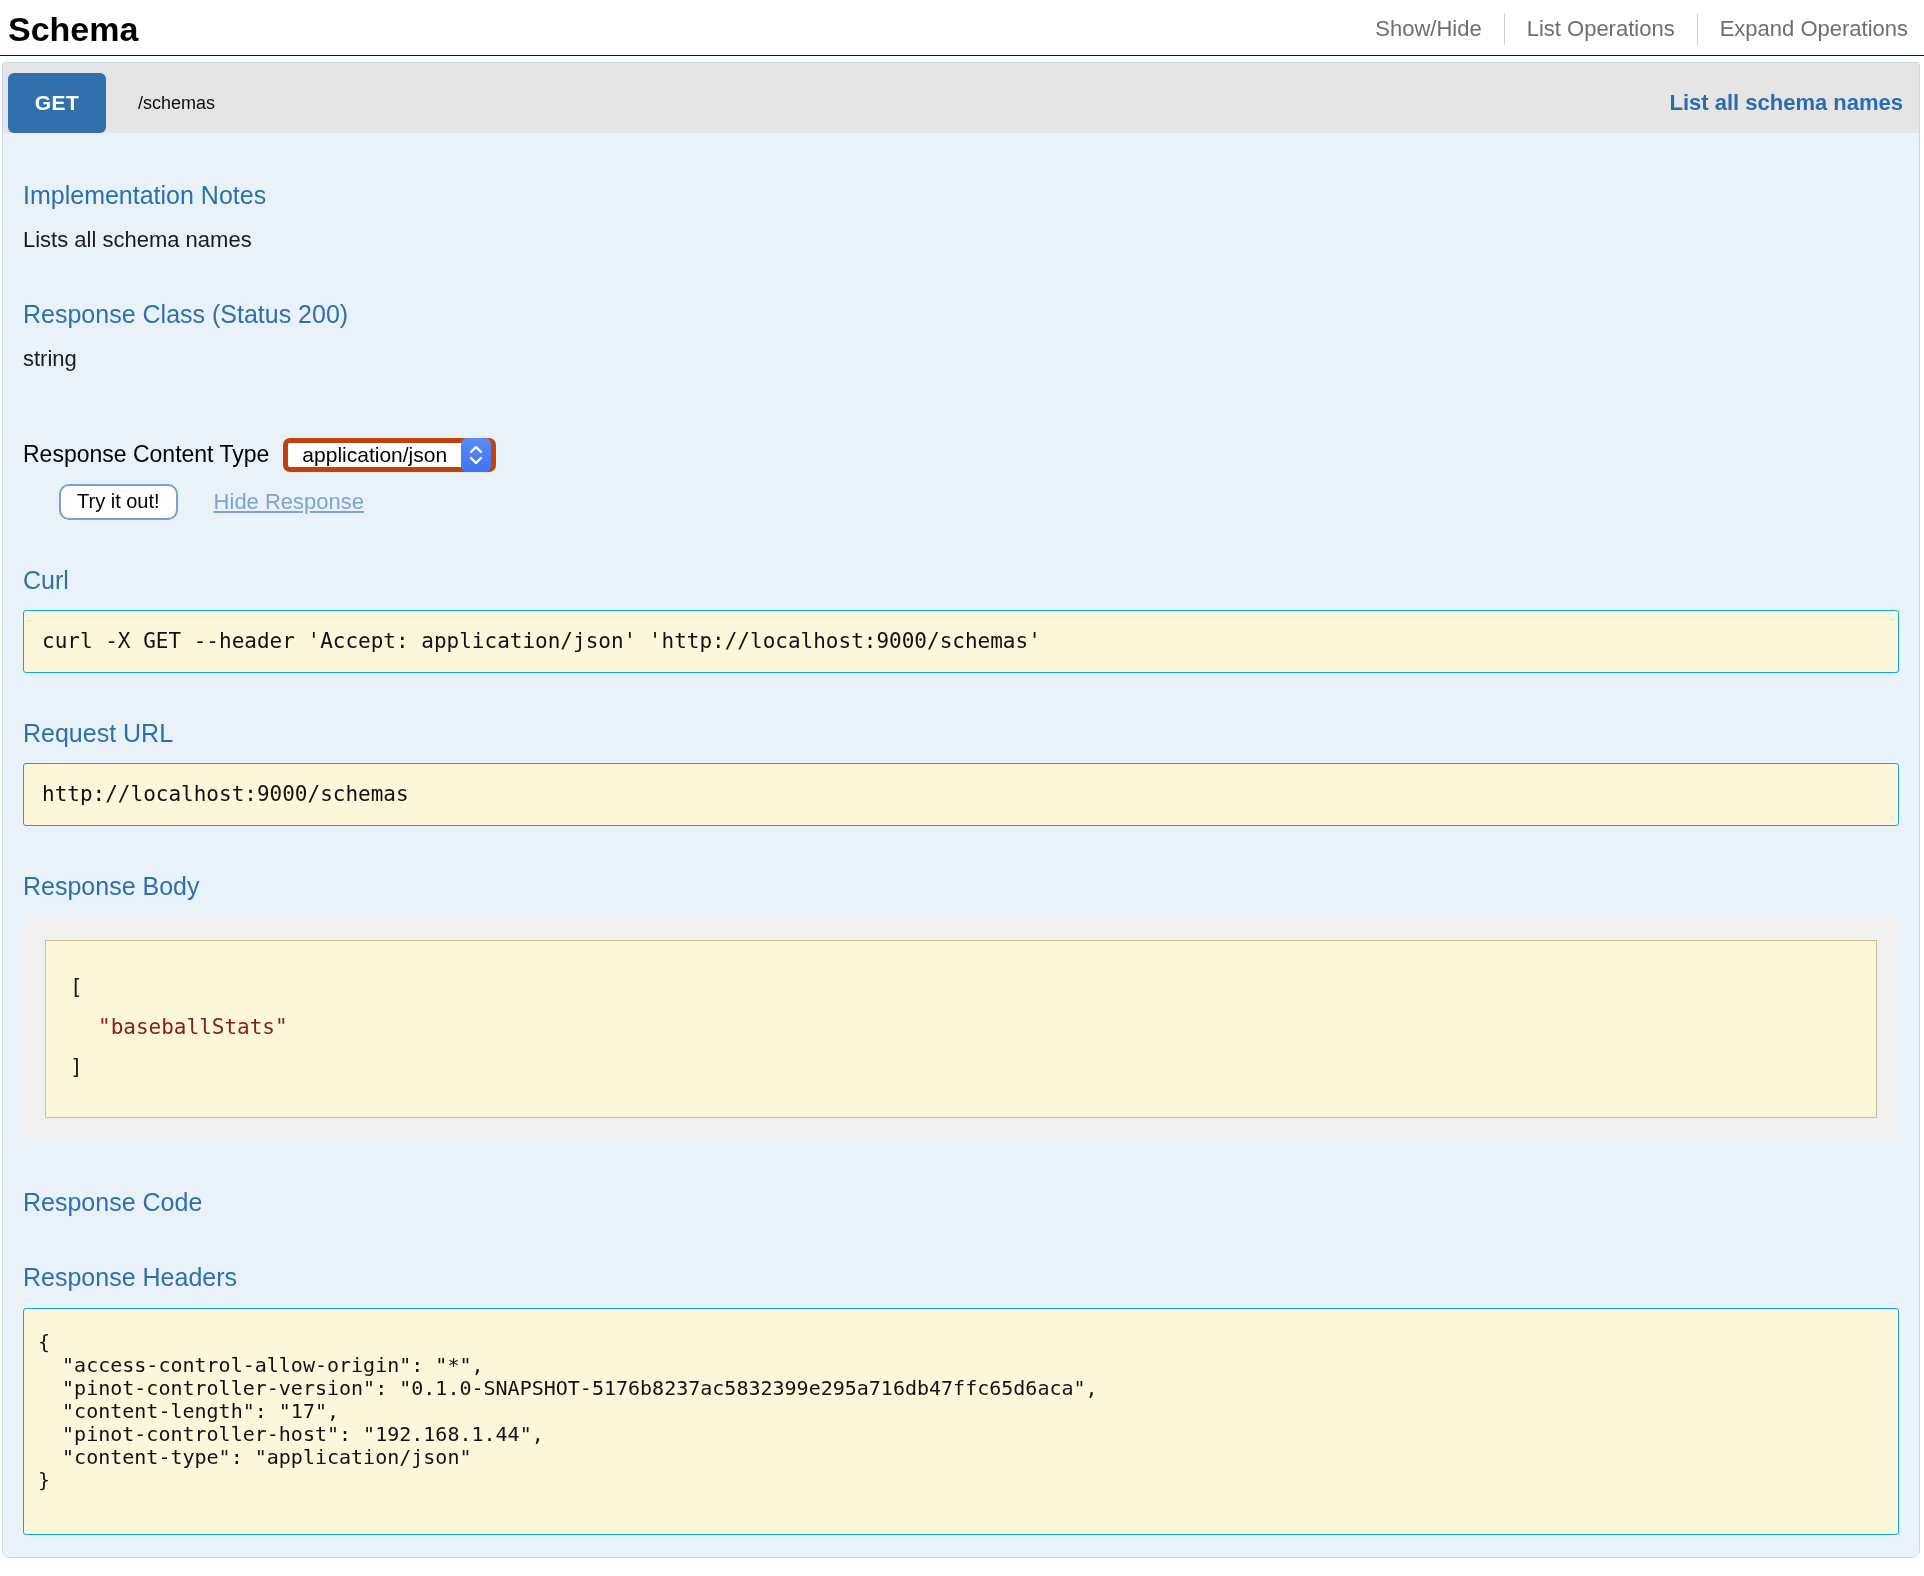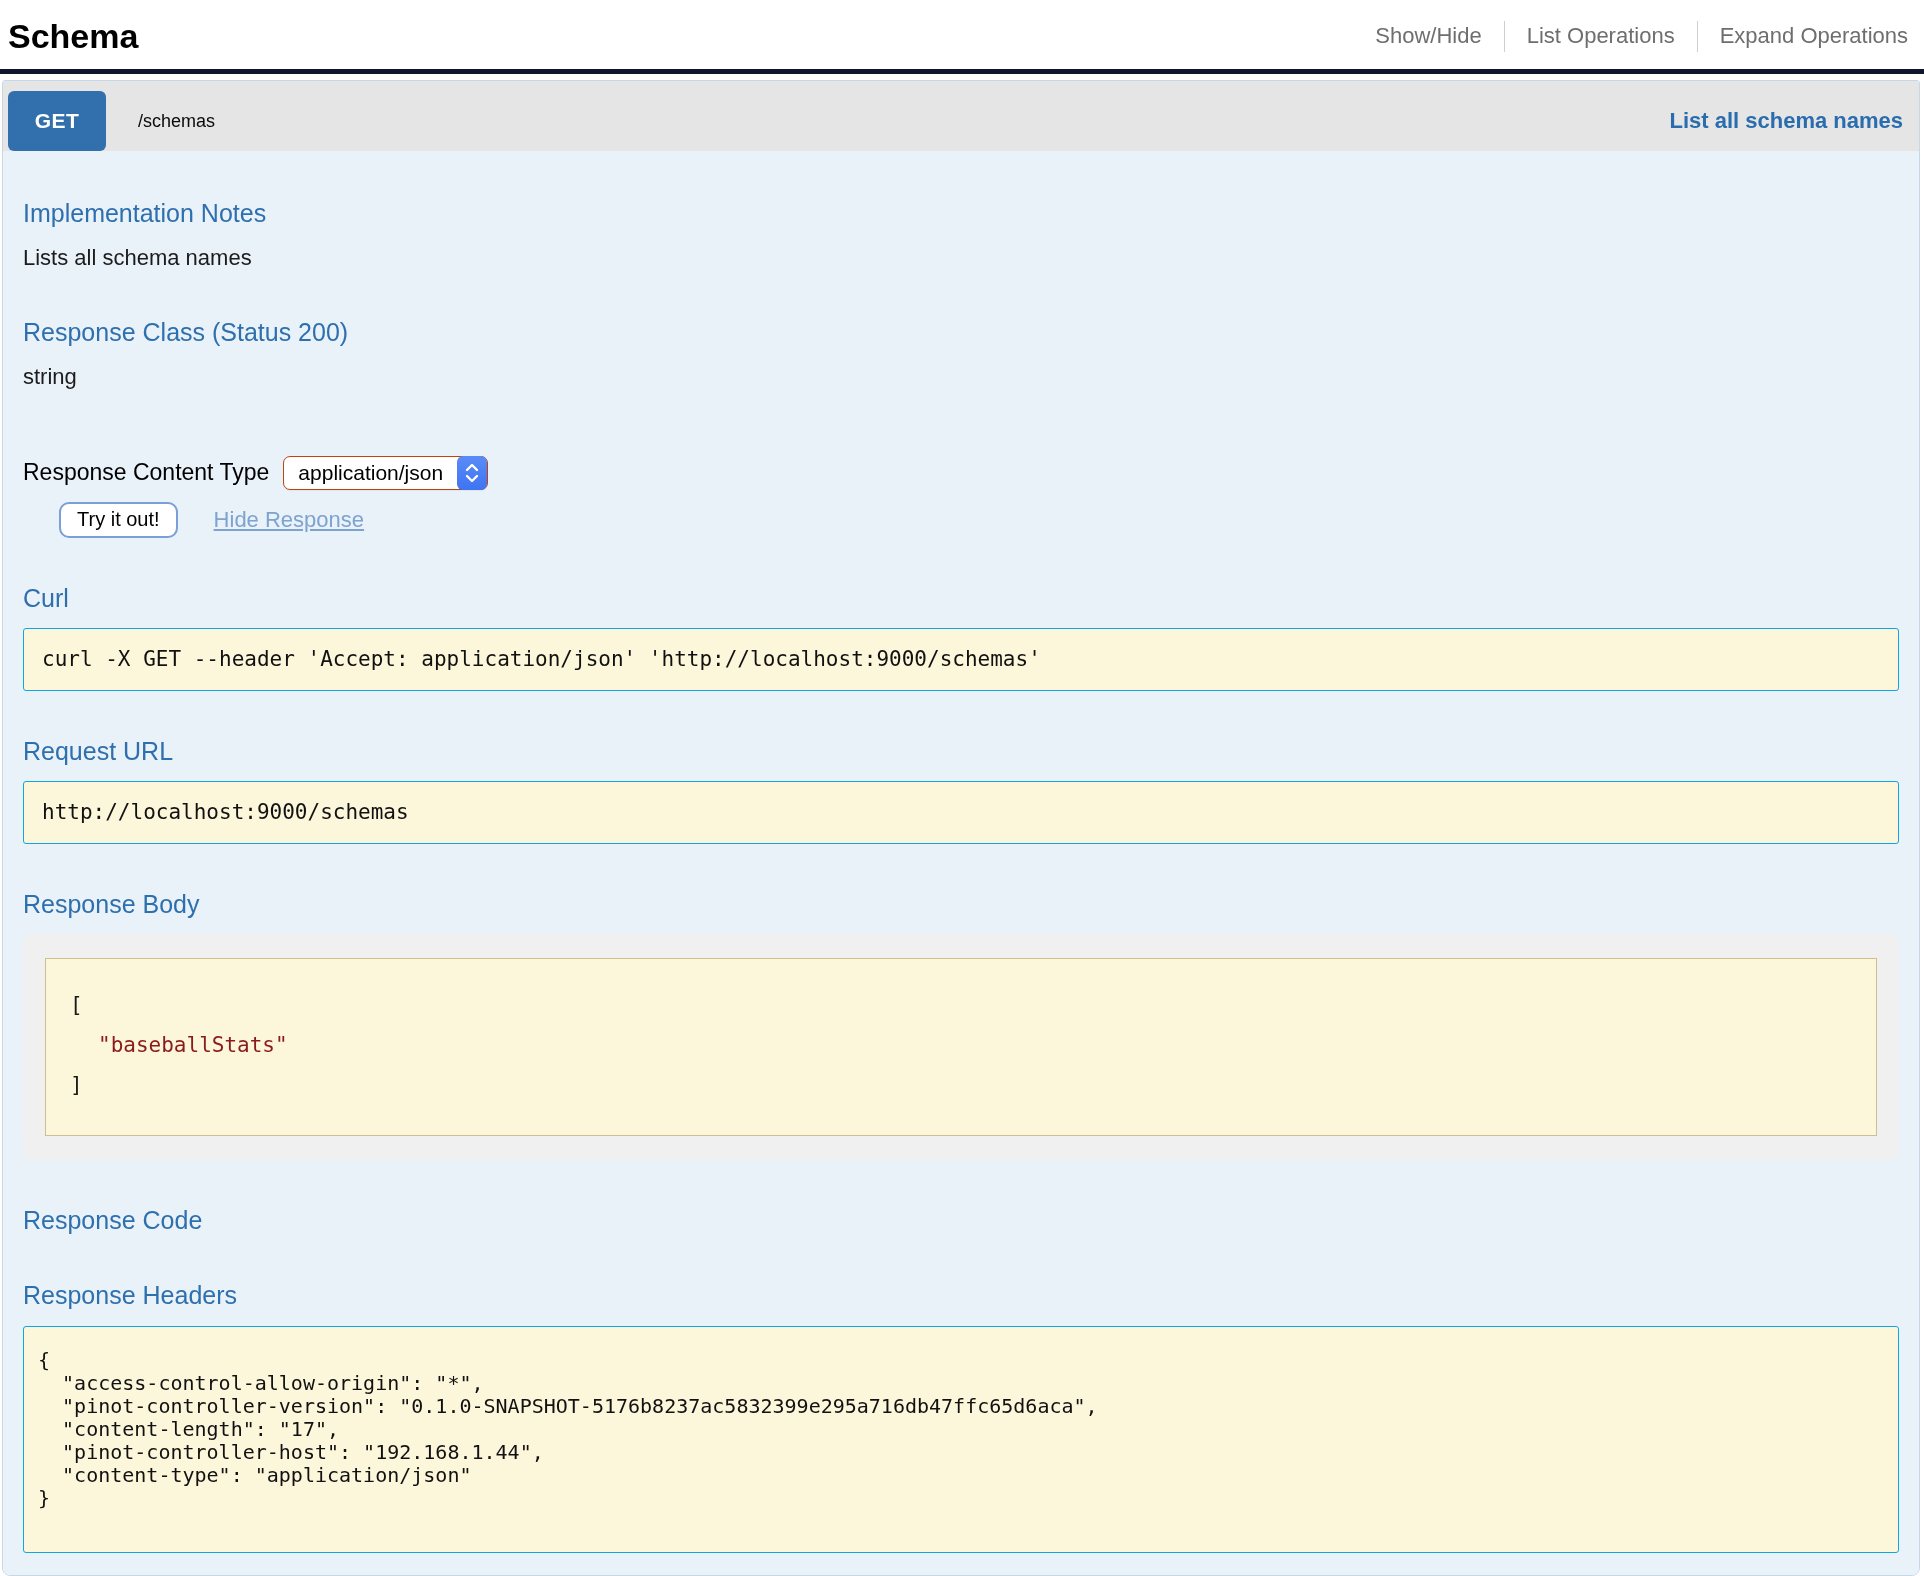--- a/index.html
+++ b/index.html
@@ -8,22 +8,22 @@
     background: #ffffff;
     font-family: "Liberation Sans", sans-serif;
     width: 1924px;
   }
   .page { width: 1924px; height: 1576px; overflow: hidden; }
 
   
   .top-header {
     display: flex; align-items: center; justify-content: space-between;
     padding: 12px 10px 8px 8px;
-    border-bottom: 5px solid #0f172a;
-    height: 74px;
+    border-bottom: 1px solid #0f172a;
+    height: 56px;
   }
   .page-title {
     font-size: 34px; font-weight: bold; color: #000; margin: 0; line-height: 1.1;
   }
   .top-nav { display: flex; align-items: center; }
   .top-nav .nav-item {
     font-size: 22px; color: #6e6e6e; text-decoration: none;
     padding: 2px 22px; cursor: pointer; line-height: 1.2;
   }
   .top-nav .nav-item + .nav-item { border-left: 1px solid #cfcfcf; }
@@ -70,21 +70,21 @@
   h2.section-heading.first { margin-top: 36px; }
   .body-text { font-size: 22px; color: #1c1c1c; margin: 0; line-height: 1.3; }
 
   
   .ct-row { display: flex; align-items: center; margin-top: 64px; }
   .ct-label { font-size: 23px; color: #000; }
   .select-control {
     margin-left: 14px;
     display: inline-flex; align-items: center;
     background: #ffffff;
-    border: 1px solid #c2410c;
+    border: 5px solid #c2410c;
     border-radius: 7px;
     height: 34px;
     padding-left: 14px;
     cursor: pointer;
     box-shadow: 0 1px 1px rgba(0,0,0,0.05);
   }
   .select-value { font-size: 21px; color: #000; padding-right: 14px; line-height: 1; }
   .select-stepper {
     width: 30px; height: 34px;
     background: linear-gradient(#5a8bf7, #3f74f2);

